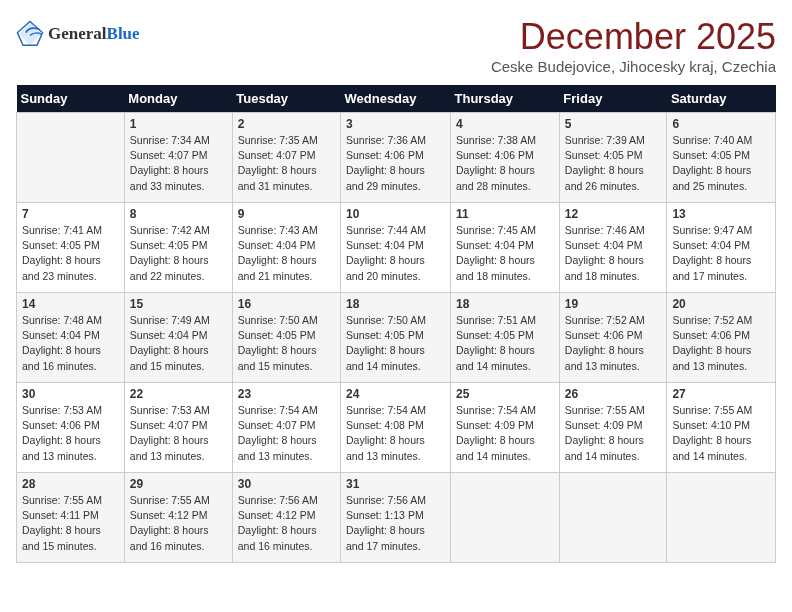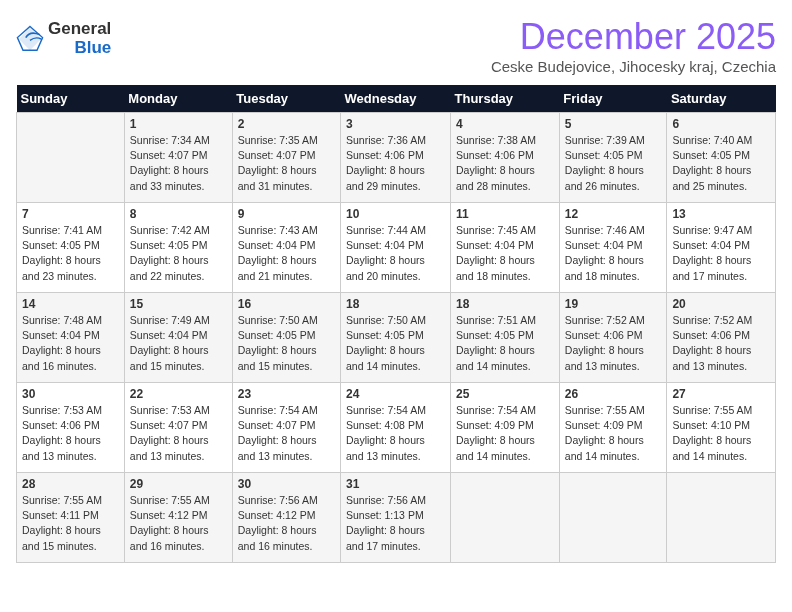--- a/index.html
+++ b/index.html
@@ -16,22 +16,22 @@
       align-items: flex-start;
       margin-bottom: 10px;
     }
     .logo {
       display: flex;
       align-items: center;
       margin-top: 4px;
     }
     .logo-text {
       display: flex;
-      flex-direction: column;
       line-height: 1.1;
+      font-family: Liberation Serif, serif;
     }
     .logo-general {
       font-size: 17px;
       font-weight: bold;
       color: #333;
     }
     .logo-blue {
       font-size: 17px;
       font-weight: bold;
       color: #1a6ac9;
@@ -41,21 +41,21 @@
       width: 28px;
       height: 28px;
       margin-right: 4px;
     }
     .title-section {
       text-align: right;
     }
     .main-title {
       font-size: 36px;
       font-weight: normal;
-      color: #8b5cf6;
+      color: #7f1d1d;
     }
     .subtitle {
       font-size: 15px;
       color: #555;
     }
     table {
       width: 100%;
       border-collapse: collapse;
       font-size: 11px;
     }

